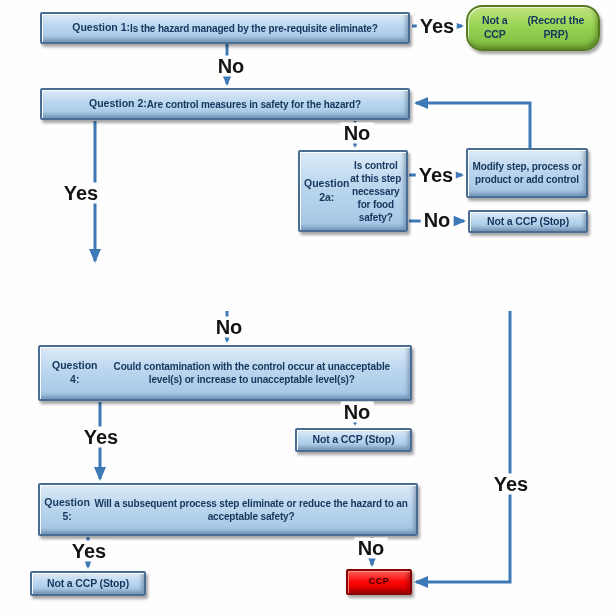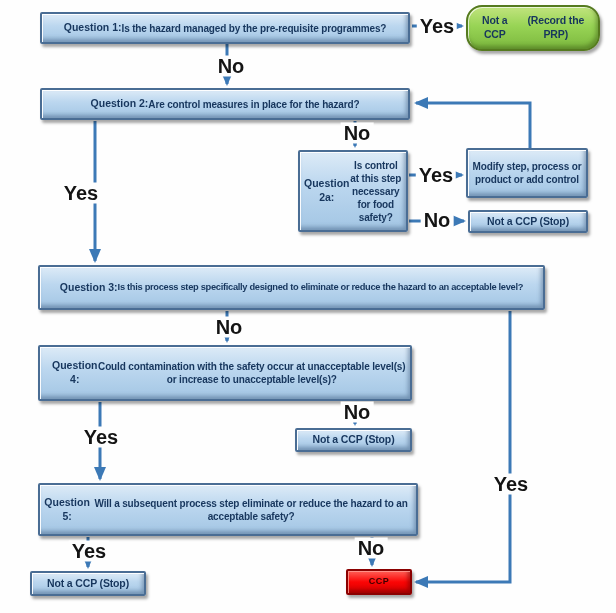--- a/index.html
+++ b/index.html
@@ -137,54 +137,50 @@
     <line class="edge" x1="227" y1="311" x2="227" y2="341" marker-end="url(#arrowhead)"></line>
     <polyline class="edge" points="510,311 510,582 416,582" marker-end="url(#arrowhead)"></polyline>
     <line class="edge" x1="355" y1="402" x2="355" y2="424" marker-end="url(#arrowhead)"></line>
     <line class="edge" x1="100" y1="402" x2="100" y2="479" marker-end="url(#arrowhead)"></line>
     <line class="edge" x1="88" y1="537" x2="88" y2="567" marker-end="url(#arrowhead)"></line>
     <line class="edge" x1="372" y1="537" x2="372" y2="565" marker-end="url(#arrowhead)"></line>
   </svg>
 
   <div class="node q1">
     <div class="node-title">Question 1:</div>
-    <div class="node-text">Is the hazard managed by the pre-requisite programmes?</div>
+    <div class="node-text">Is the hazard managed by the pre-requisite eliminate?</div>
   </div>
 
   <div class="node prp">
     <div class="node-text">Not a CCP</div>
     <div class="node-text">(Record the PRP)</div>
   </div>
 
   <div class="node q2">
     <div class="node-title">Question 2:</div>
-    <div class="node-text">Are control measures in place for the hazard?</div>
+    <div class="node-text">Are control measures in safety for the hazard?</div>
   </div>
 
   <div class="node q2a">
     <div class="node-title">Question 2a:</div>
     <div class="node-text">Is control at this step necessary for food safety?</div>
   </div>
 
   <div class="node modify">
     <div class="node-text">Modify step, process or product or add control</div>
   </div>
 
   <div class="node stop1">
     <div class="node-text">Not a CCP (Stop)</div>
   </div>
 
-  <div class="node q3">
-    <div class="node-title">Question 3:</div>
-    <div class="node-text">Is this process step specifically designed to eliminate or reduce the hazard to an acceptable level?</div>
-  </div>
 
   <div class="node q4">
     <div class="node-title">Question 4:</div>
-    <div class="node-text">Could contamination with the safety occur at unacceptable level(s) or increase to unacceptable level(s)?</div>
+    <div class="node-text">Could contamination with the control occur at unacceptable level(s) or increase to unacceptable level(s)?</div>
   </div>
 
   <div class="node stop2">
     <div class="node-text">Not a CCP (Stop)</div>
   </div>
 
   <div class="node q5">
     <div class="node-title">Question 5:</div>
     <div class="node-text">Will a subsequent process step eliminate or reduce the hazard to an acceptable safety?</div>
   </div>

